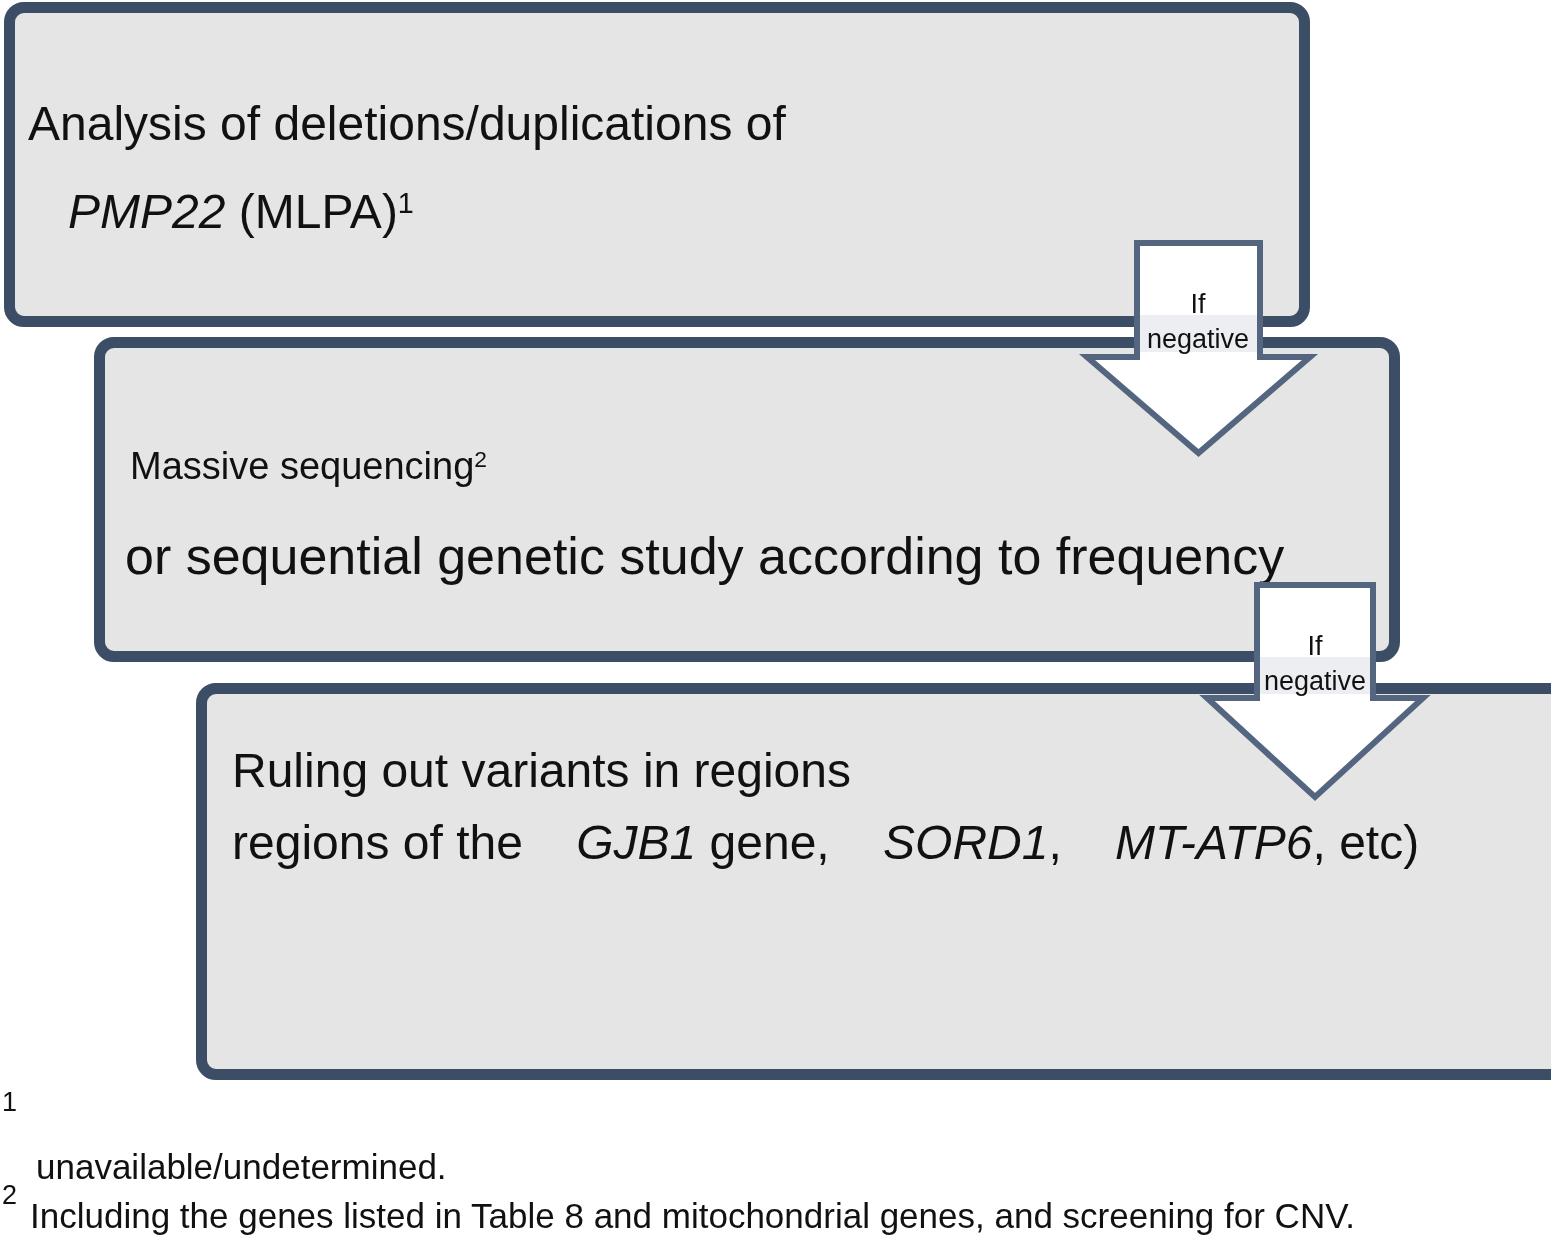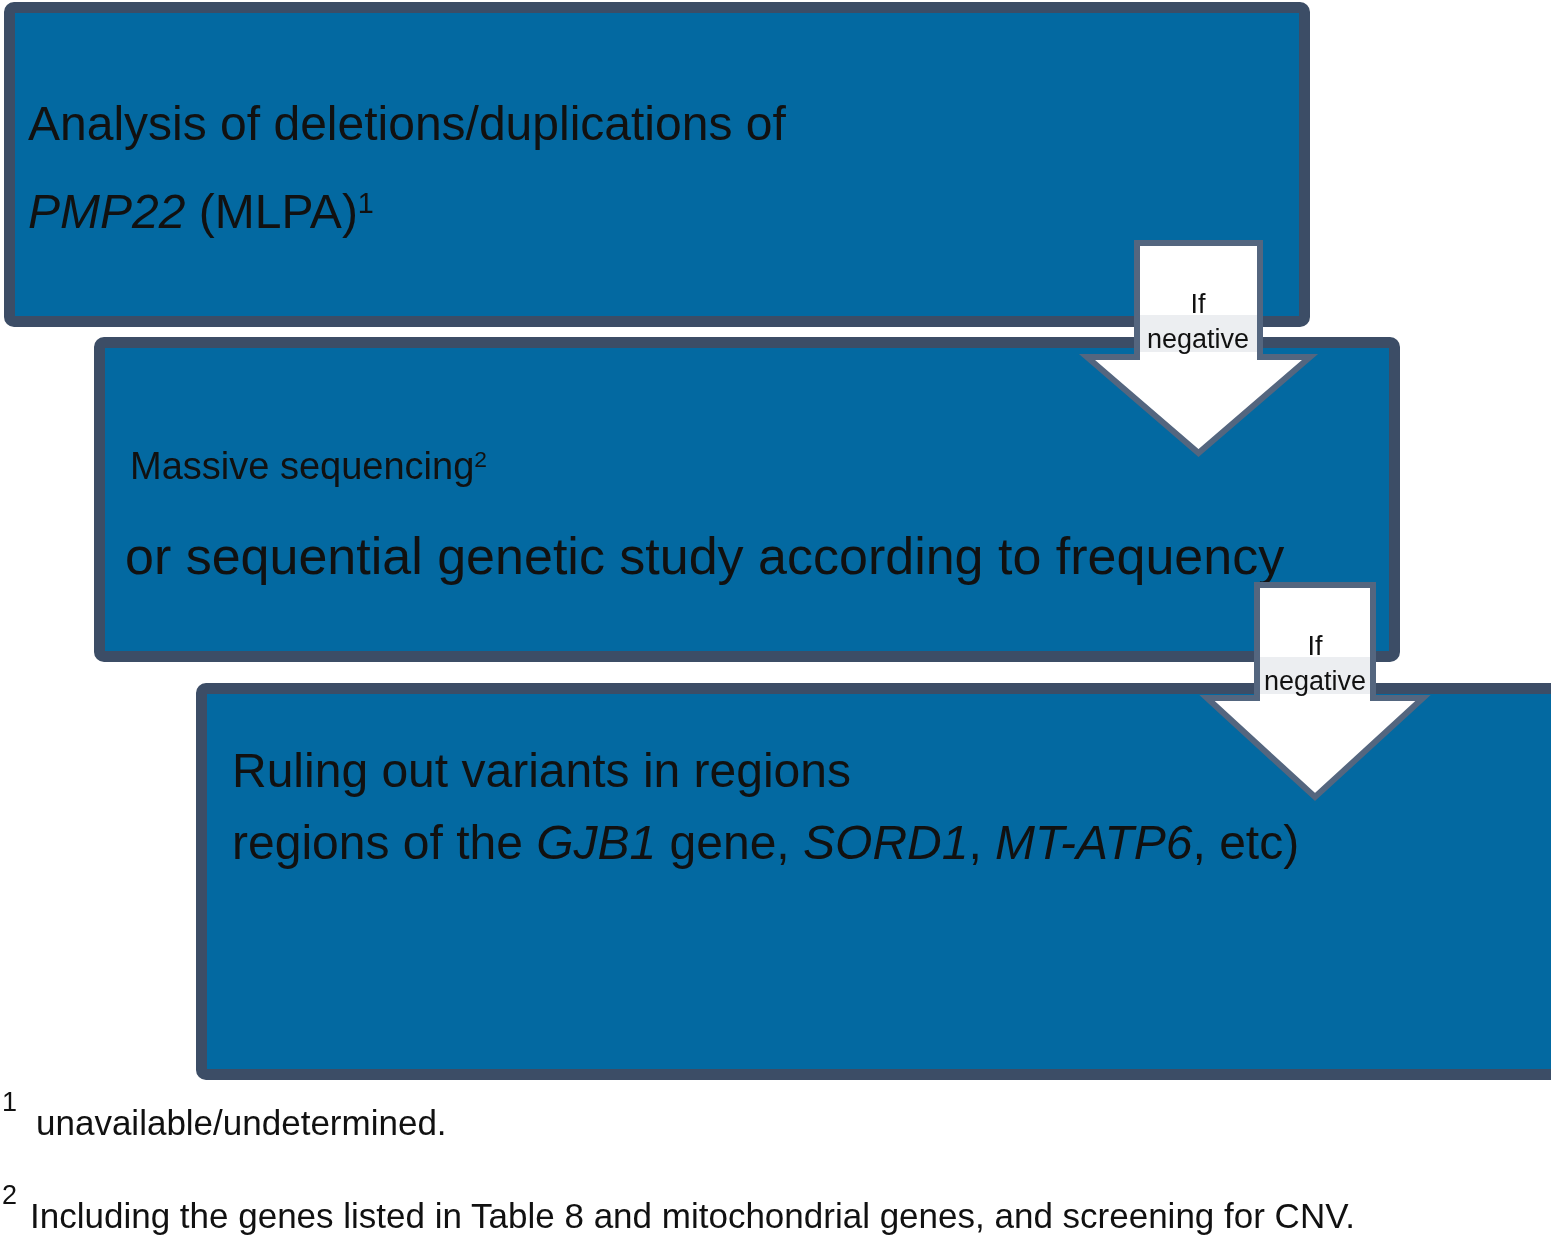--- a/index.html
+++ b/index.html
@@ -8,23 +8,23 @@
     position: relative;
     width: 1551px;
     height: 1239px;
     background: #ffffff;
     overflow: hidden;
     font-family: "Liberation Sans", "DejaVu Sans", sans-serif;
     color: #111111;
   }
   .box {
     position: absolute;
-    background: #0369a1;
+    background: #e5e5e5;
     border: 11px solid #3c4d66;
-    border-radius: 10px;
+    border-radius: 20px;
     z-index: 1;
   }
   #box1 { left: 4px;   top: 2px;   width: 1306px; height: 325px; }
   #box2 { left: 94px;  top: 337px; width: 1306px; height: 325px; }
   #box3 { left: 196px; top: 683px; width: 1516px; height: 397px; }
 
   .box1-text {
     padding: 67px 10px 0 13px;
     font-size: 48px;
     line-height: 88px;
@@ -41,21 +41,21 @@
     font-size: 52px;
     line-height: 52px;
     white-space: nowrap;
   }
   .box3-text {
     padding: 41px 10px 0 25px;
     font-size: 48px;
     line-height: 72px;
     white-space: nowrap;
   }
-  .it { font-style: italic; }
+  .it { font-style: italic; margin-left: 40px; }
   .sup {
     font-size: 0.60em;
     position: relative;
     top: -0.52em;
   }
 
   svg.arrow { position: absolute; z-index: 2; overflow: visible; }
   .arrow-shape {
     fill: #ffffff;
     stroke: #54667f;
@@ -79,21 +79,21 @@
     white-space: nowrap;
     z-index: 3;
   }
   .fn-marker {
     position: absolute;
     left: 2px;
     top: -10px;
     font-size: 27px;
     line-height: 27px;
   }
-  .fn-line2 { padding-left: 6px; }
+  .fn-line2 { padding-left: 6px; margin-top: 44px; }
 </style>
 </head>
 <body>
 
 <div id="canvas">
 
   <div class="box" id="box1">
     <div class="box1-text">
       <div>Analysis of deletions/duplications of</div>
       <div><span class="it">PMP22</span><span> (MLPA)</span><span class="sup">1</span></div>

